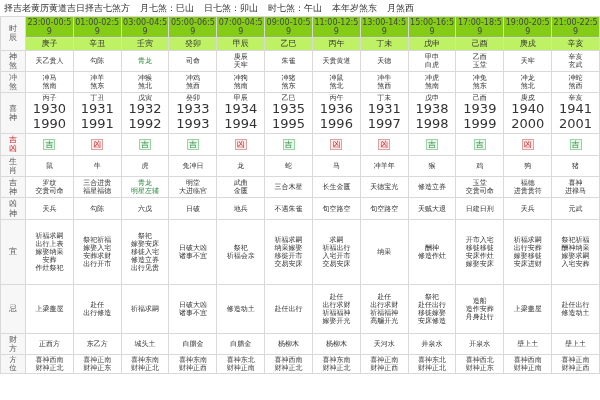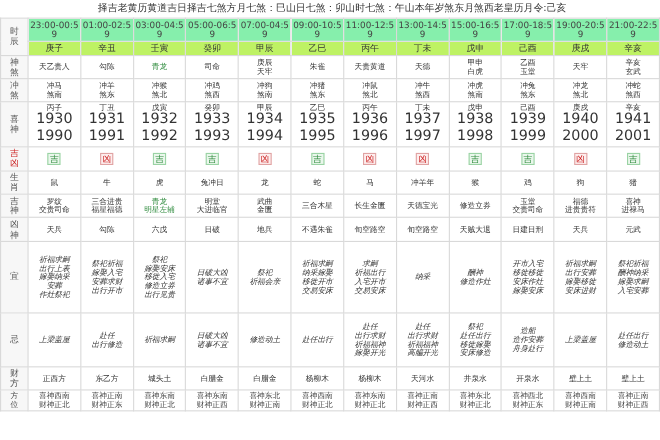--- a/index.html
+++ b/index.html
@@ -9,21 +9,21 @@
     font-family:"DejaVu Sans","Liberation Sans",sans-serif;
     color:#333;
   }
   #wrap{width:600px;height:400px;position:relative;}
 
   .topbar{
     height:16px;line-height:16px;
     font-size:9px;color:#333;
     padding-left:4px;
     white-space:nowrap;
-    display:flex;align-items:center;justify-content:center;
+    display:flex;align-items:center;gap:10px;
   }
   .topbar .seg{white-space:nowrap;}
 
   table.main{
     border-collapse:collapse;
     width:600px;
     table-layout:fixed;
     font-size:8px;
   }
   table.main td, table.main th{
@@ -35,52 +35,51 @@
     overflow:hidden;
     word-break:break-all;
   }
   .rowlabel{
     width:22px;
     background:#f7f7f7;
     color:#555;
     font-size:8px;
     line-height:1.1;
   }
-  .hdr{background:#86efac;font-size:8px;color:#444;}
+  .hdr{background:#84cc16;font-size:8px;color:#444;}
   .hdr2{background:#bef264;font-size:8px;color:#333;}
   .green{color:#2e8b3d;}
   .tiny{font-size:13px;line-height:1.15;}
   .chipbox{
     display:inline-block;
     border:1px solid #cfcfcf;
     background:#fff;
     padding:0 1px;
     margin:0;
     font-size:8px;
   }
   .chip-green{border:1px solid #9ad3a4;background:#eaf7ec;color:#2e8b3d;}
   .chip-red{border:1px solid #e0a3a3;background:#fdeeee;color:#cc2222;}
   .vertcell{font-size:7px;line-height:1.2;}
-  .padcell{font-size:7px;line-height:1.25;text-align:center;font-style:italic;}
+  .padcell{font-size:7px;line-height:1.25;text-align:center;}
   .lastrow td{font-size:7px;color:#444;line-height:1.2;}
   .c-xi{color:#cc2222;}
 </style>
 </head>
 <body>
 
 <div id="wrap">
 
   <div class="topbar">
     <span class="seg">择吉老黄历黄道吉日择吉七煞方</span>
     <span class="seg">月七煞：巳山</span>
     <span class="seg">日七煞：卯山</span>
     <span class="seg">时七煞：午山</span>
     <span class="seg">本年岁煞东</span>
     <span class="seg">月煞西</span>
-    <span class="seg">老皇历月令:己亥</span>
   </div>
 
   <table class="main">
     <tbody>
 
       <tr>
         <td class="rowlabel" rowspan="2">时<br>辰</td>
         <td class="hdr">23:00-00:59</td>
         <td class="hdr">01:00-02:59</td>
         <td class="hdr">03:00-04:59</td>
@@ -144,21 +143,21 @@
 
       <tr>
         <td class="rowlabel">喜<br>神</td>
         <td class="vertcell"><span>丙子</span><br><span class="tiny">1930 1990</span></td>
         <td class="vertcell"><span>丁丑</span><br><span class="tiny">1931 1991</span></td>
         <td class="vertcell"><span>戊寅</span><br><span class="tiny">1932 1992</span></td>
         <td class="vertcell"><span>癸卯</span><br><span class="tiny">1933 1993</span></td>
         <td class="vertcell"><span>甲辰</span><br><span class="tiny">1934 1994</span></td>
         <td class="vertcell"><span>乙巳</span><br><span class="tiny">1935 1995</span></td>
         <td class="vertcell"><span>丙午</span><br><span class="tiny">1936 1996</span></td>
-        <td class="vertcell"><span>丁未</span><br><span class="tiny">1937 1997</span></td>
+        <td class="vertcell"><span>丁未</span><br><span class="tiny">1931 1997</span></td>
         <td class="vertcell"><span>戊申</span><br><span class="tiny">1938 1998</span></td>
         <td class="vertcell"><span>己酉</span><br><span class="tiny">1939 1999</span></td>
         <td class="vertcell"><span>庚戌</span><br><span class="tiny">1940 2000</span></td>
         <td class="vertcell"><span>辛亥</span><br><span class="tiny">1941 2001</span></td>
       </tr>
 
       <tr>
         <td class="rowlabel c-xi">吉<br>凶</td>
         <td><span class="chipbox chip-green">吉</span></td>
         <td><span class="chipbox chip-red">凶</span></td>

